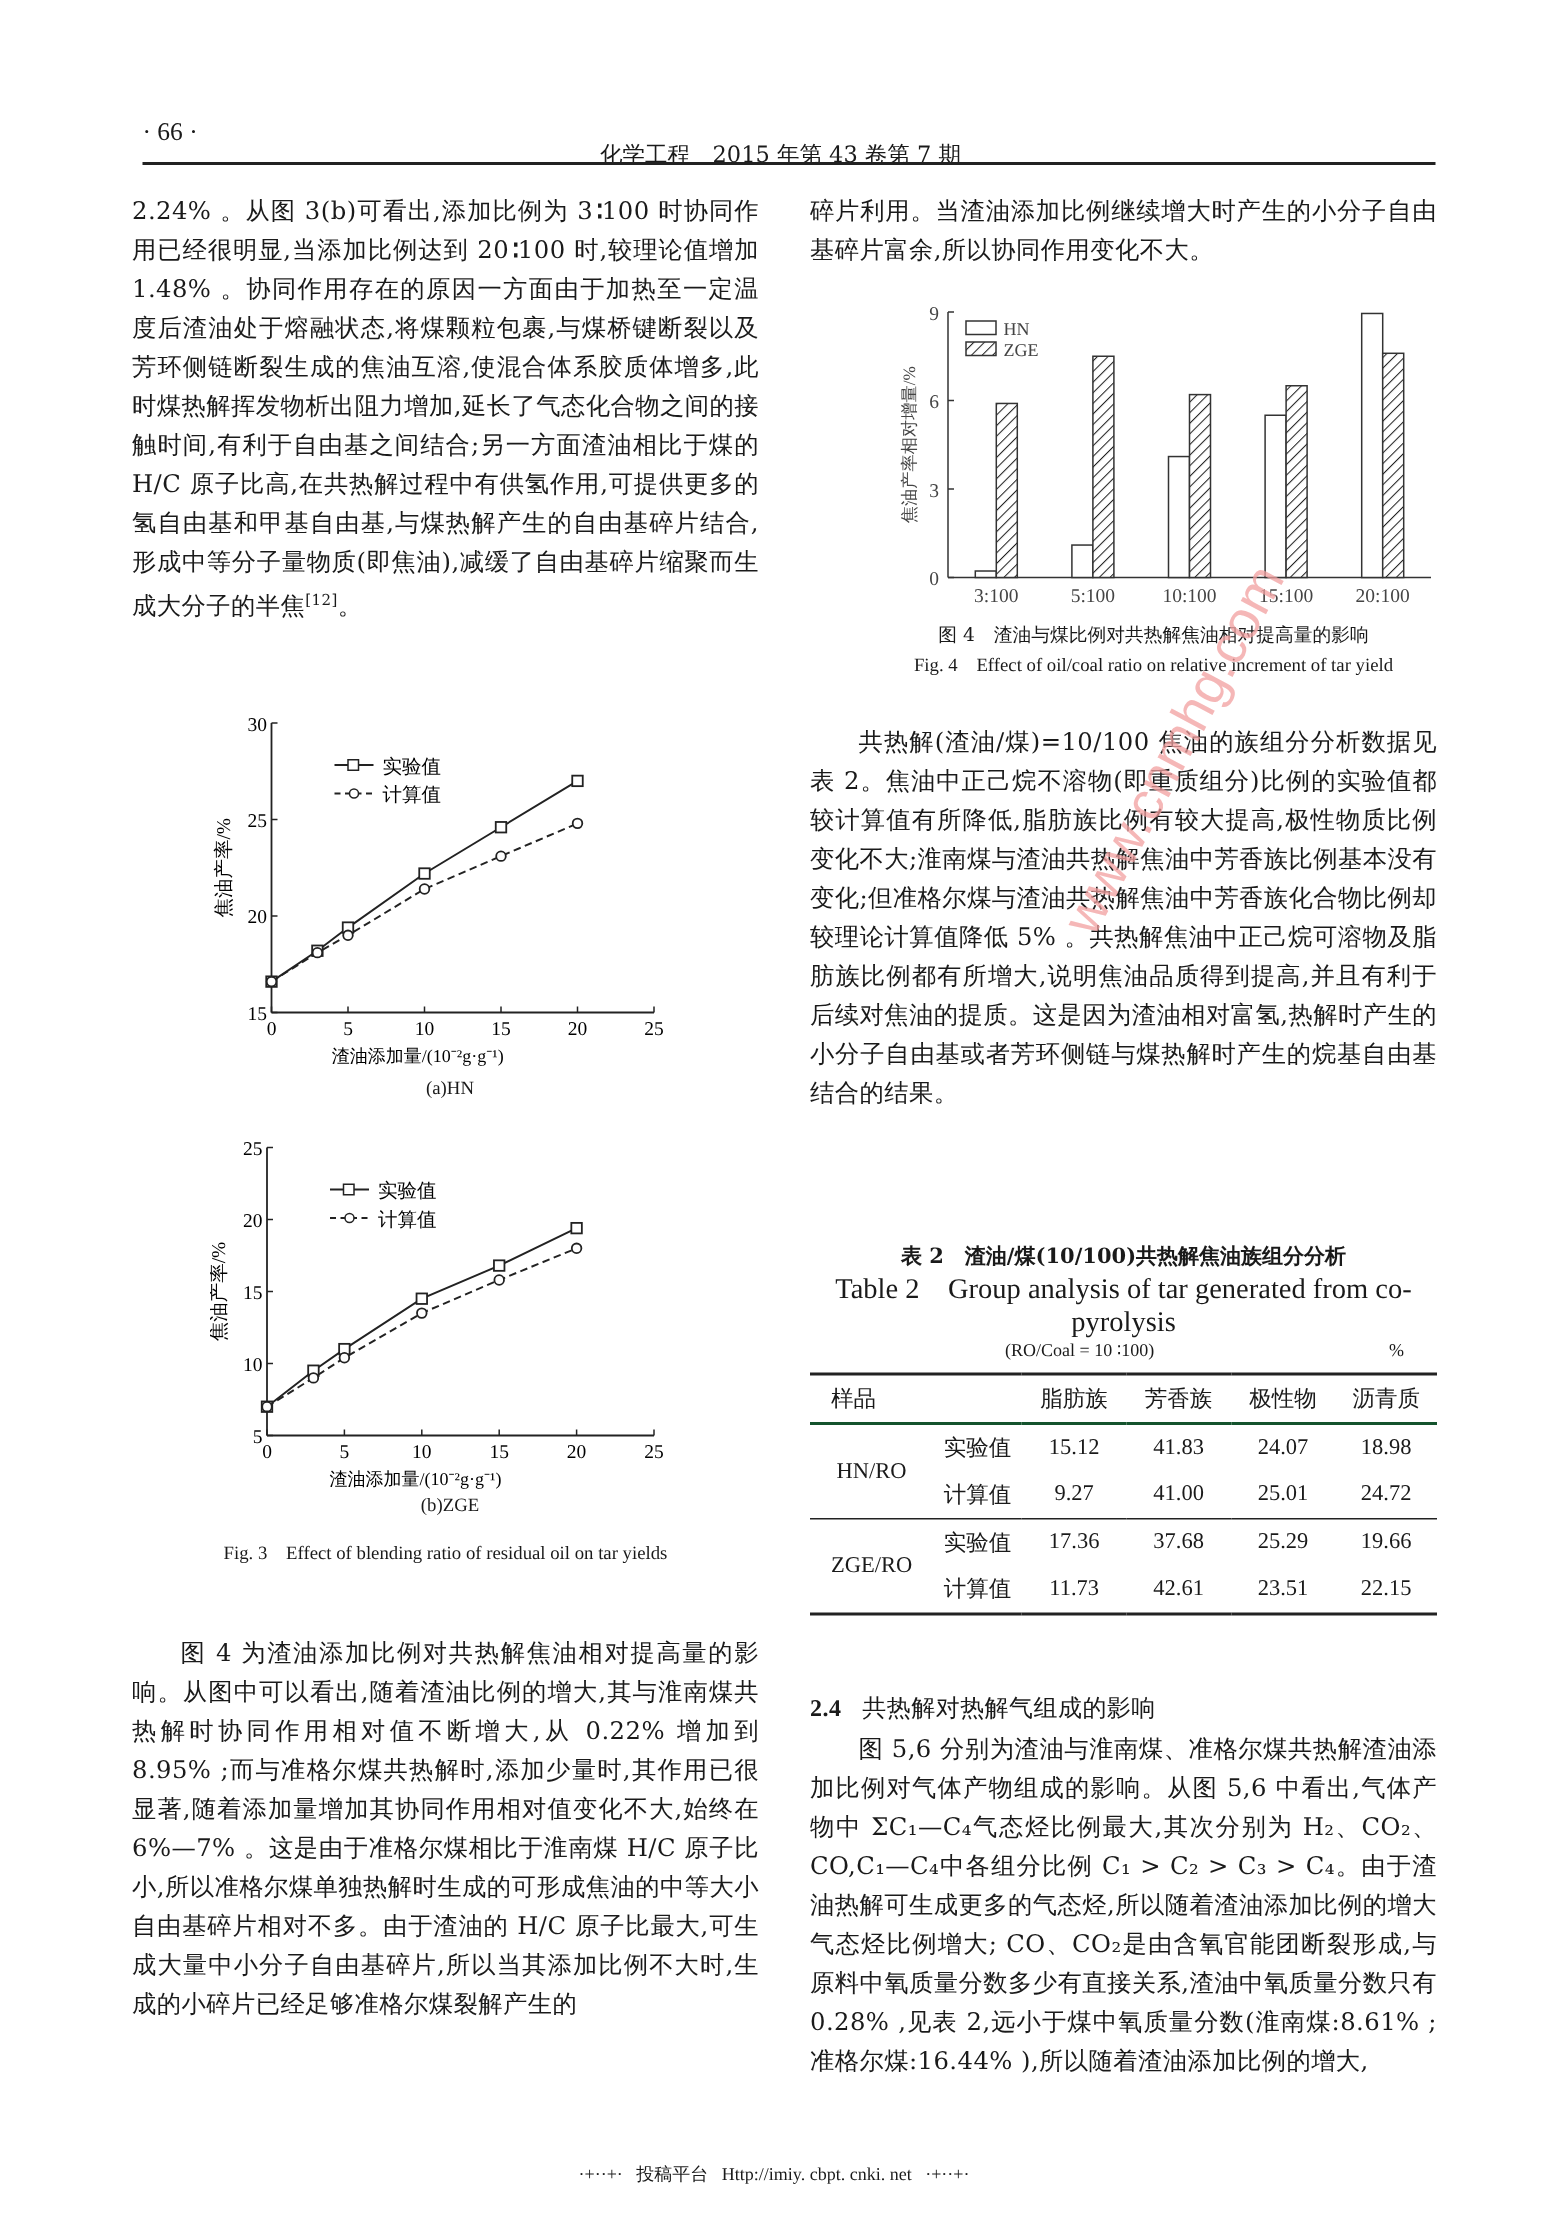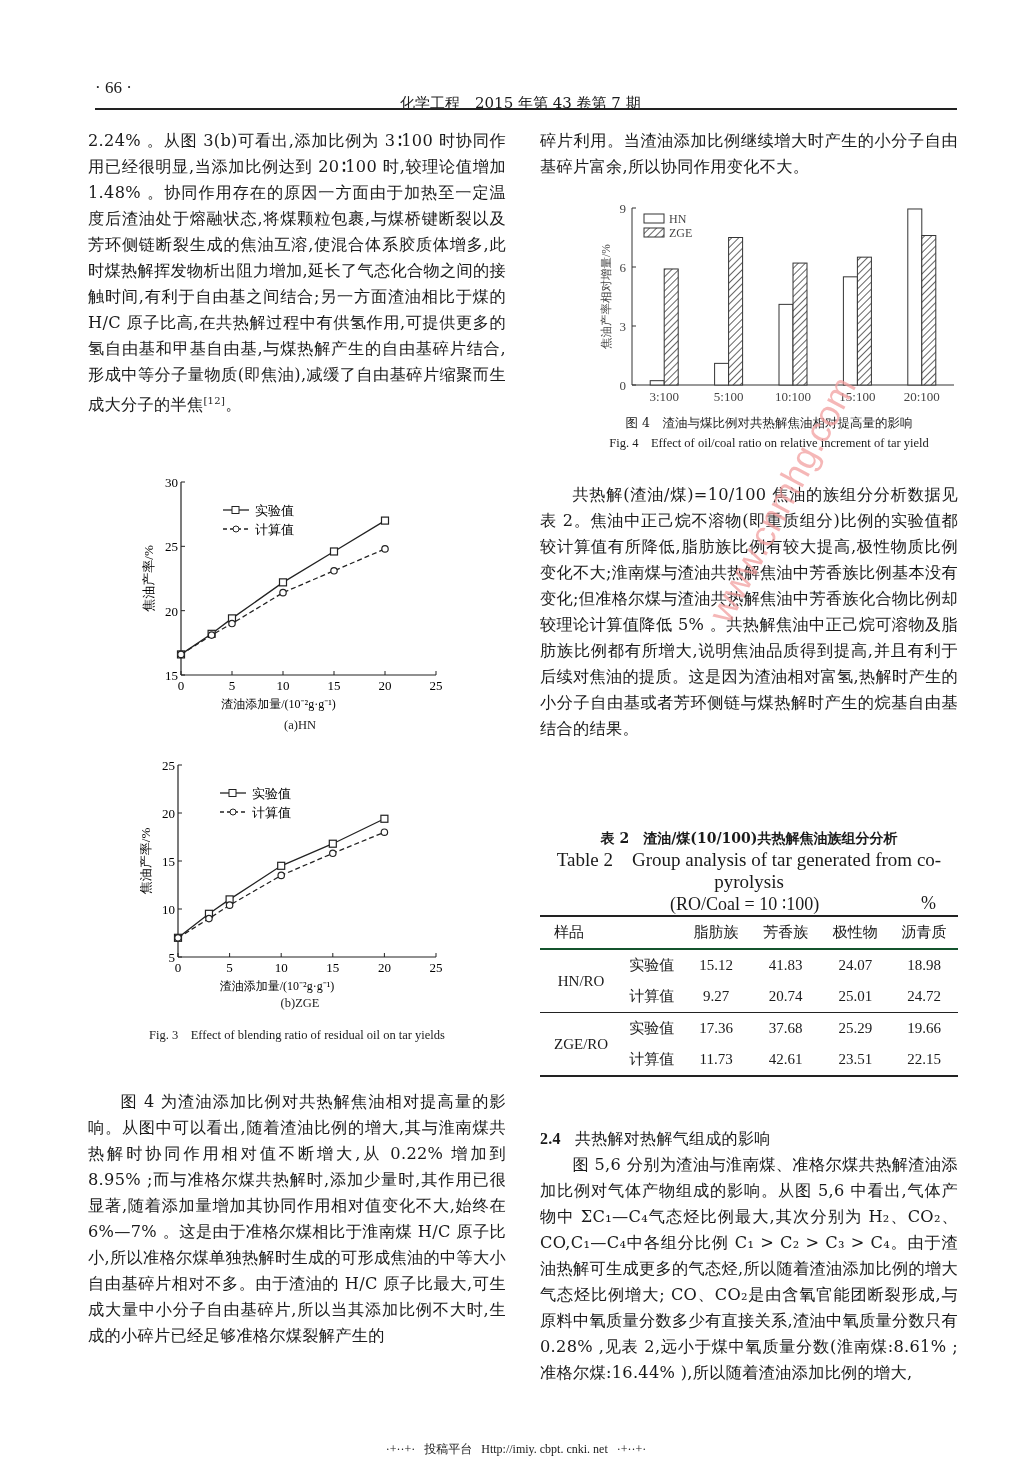--- a/index.html
+++ b/index.html
@@ -197,21 +197,21 @@
   <div class="capen">Fig. 4　Effect of oil/coal ratio on relative increment of tar yield</div>
 </div>
 
 <div class="abs col colR" style="top:482px;">
   <p class="indent">共热解(渣油/煤)=10/100 焦油的族组分分析数据见表 2。焦油中正己烷不溶物(即重质组分)比例的实验值都较计算值有所降低,脂肪族比例有较大提高,极性物质比例变化不大;淮南煤与渣油共热解焦油中芳香族比例基本没有变化;但准格尔煤与渣油共热解焦油中芳香族化合物比例却较理论计算值降低 5% 。共热解焦油中正己烷可溶物及脂肪族比例都有所增大,说明焦油品质得到提高,并且有利于后续对焦油的提质。这是因为渣油相对富氢,热解时产生的小分子自由基或者芳环侧链与煤热解时产生的烷基自由基结合的结果。</p>
 </div>
 
 <div class="abs" style="left:540px;top:827px;width:418px;">
   <div style="text-align:center;font-weight:bold;font-size:14px;line-height:22px;">表 2　渣油/煤(10/100)共热解焦油族组分分析</div>
   <div style="text-align:center;font-size:19px;line-height:22px;font-family:'Liberation Serif',serif;">Table 2　Group analysis of tar generated from co-pyrolysis</div>
-  <div style="position:relative;height:22px;font-size:18px;font-family:'Liberation Serif',serif;">
+  <div style="position:relative;height:22px;font-size:12px;font-family:'Liberation Serif',serif;">
     <span style="position:absolute;left:130px;">(RO/Coal = 10 ∶100)</span>
     <span style="position:absolute;right:22px;">%</span>
   </div>
   <table class="t2">
     <thead>
       <tr style="border-top:2px solid #222;border-bottom:2px solid #14532d;">
         <th style="width:70px;text-align:left;padding-left:14px;">样品</th>
         <th style="width:62px;"></th>
         <th style="width:72px;">脂肪族</th>
         <th style="width:72px;">芳香族</th>
@@ -224,21 +224,21 @@
         <td rowspan="2">HN/RO</td>
         <td>实验值</td>
         <td>15.12</td>
         <td>41.83</td>
         <td>24.07</td>
         <td>18.98</td>
       </tr>
       <tr style="border-bottom:1px solid #222;">
         <td>计算值</td>
         <td>9.27</td>
-        <td>20.74</td>
+        <td>41.00</td>
         <td>25.01</td>
         <td>24.72</td>
       </tr>
       <tr>
         <td rowspan="2">ZGE/RO</td>
         <td>实验值</td>
         <td>17.36</td>
         <td>37.68</td>
         <td>25.29</td>
         <td>19.66</td>

